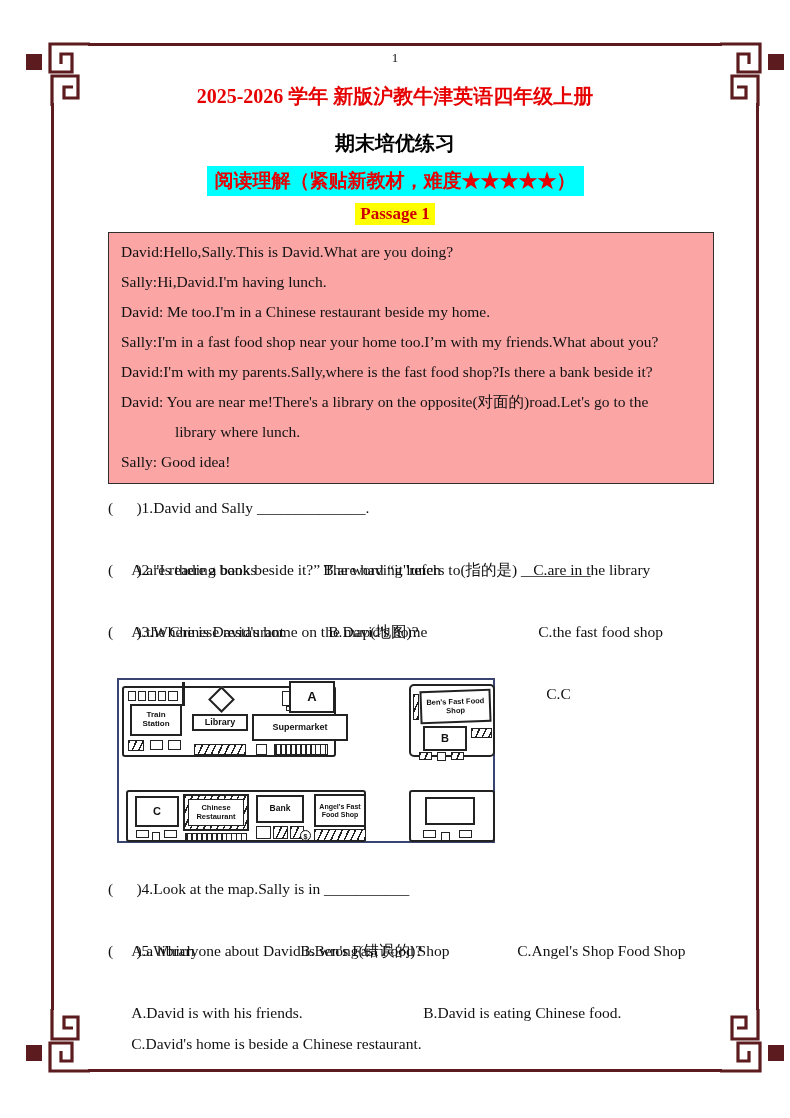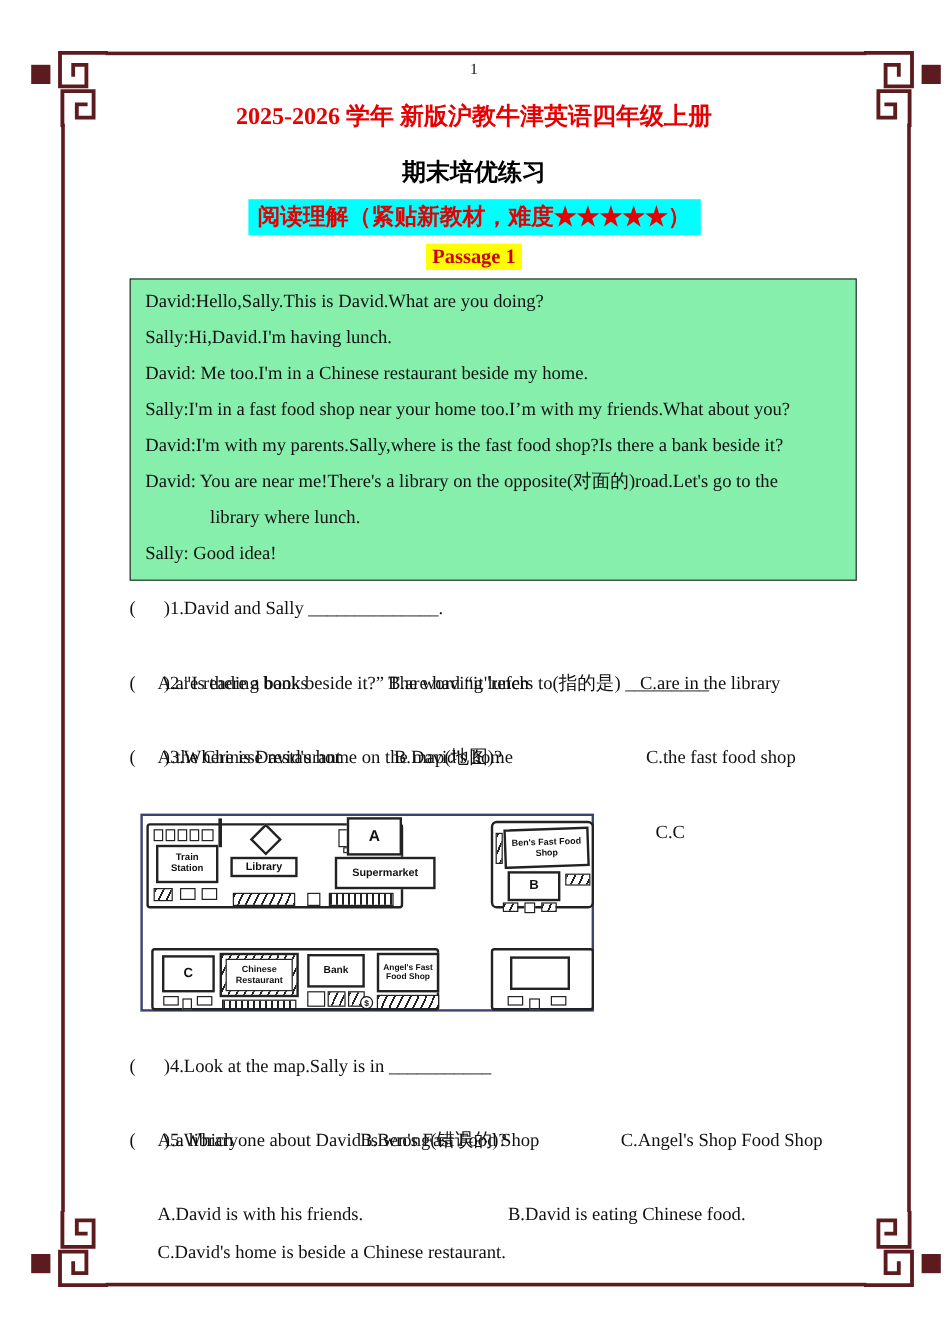--- a/index.html
+++ b/index.html
@@ -26,21 +26,21 @@
   .banner-row{top:166px;}
   .banner{display:inline-block;background:#00ffff;color:#e60000;font-weight:bold;
           font-size:19px;padding:2px 8px;}
   .passage-row{top:203px;font-family:Liberation Serif, serif;}
   .passage{display:inline-block;background:#ffff00;color:#cf0000;font-weight:bold;
            font-size:17px;padding:1px 5px;}
 
   
   .content{position:absolute;left:108px;top:232px;width:606px;font-size:15.5px;}
   .dialogue{border:1px solid #2f2f2f;padding:4px 12px 6px 12px;line-height:30px;
-            margin-bottom:8px;background:#86efac;}
+            margin-bottom:8px;background:#fca5a5;}
   .dline{white-space:pre-wrap;}
   .dline.indent{padding-left:54px;}
   .qrow{height:31px;line-height:31px;white-space:pre-wrap;overflow:visible;}
   .opts .o{display:inline-block;vertical-align:top;}
   .w169{width:169px;} .w192{width:192px;} .w197{width:197px;} .w203{width:203px;}
   .w210{width:210px;} .w212{width:212px;} .w217{width:217px;} .w292{width:292px;}
 
   
   .map{position:relative;width:378px;height:165px;margin:0 0 30px 9px;
        border:2px solid #3a4470;background:#fff;box-sizing:border-box;
@@ -148,21 +148,21 @@
 
         <div class="diamond" style="left:88px;top:2px;width:19px;height:19px;"></div>
         <div class="bld" style="left:68px;top:26px;width:56px;height:17px;font-size:9px;">
           <div class="lbl">Library</div>
         </div>
         <div class="sq slash" style="left:70px;top:56px;width:52px;height:11px;"></div>
 
         <div class="sq" style="left:158px;top:3px;width:26px;height:15px;"></div>
         <div class="sq" style="left:162px;top:18px;width:5px;height:5px;"></div>
         <div class="sq" style="left:176px;top:18px;width:5px;height:5px;"></div>
-        <div class="bld" style="left:128px;top:26px;width:84px;height:27px;font-size:9px;margin-left:27px;">
+        <div class="bld" style="left:128px;top:26px;width:96px;height:27px;font-size:9px;">
           <div class="lbl">Supermarket</div>
         </div>
         <div class="sq" style="left:132px;top:56px;width:11px;height:11px;"></div>
         <div class="sq vstripes" style="left:150px;top:56px;width:54px;height:11px;"></div>
       </div>
 
       <div class="bld" style="left:170px;top:1px;width:46px;height:32px;font-size:13px;border-width:2.5px;">
         <div class="lbl">A</div>
       </div>
 

